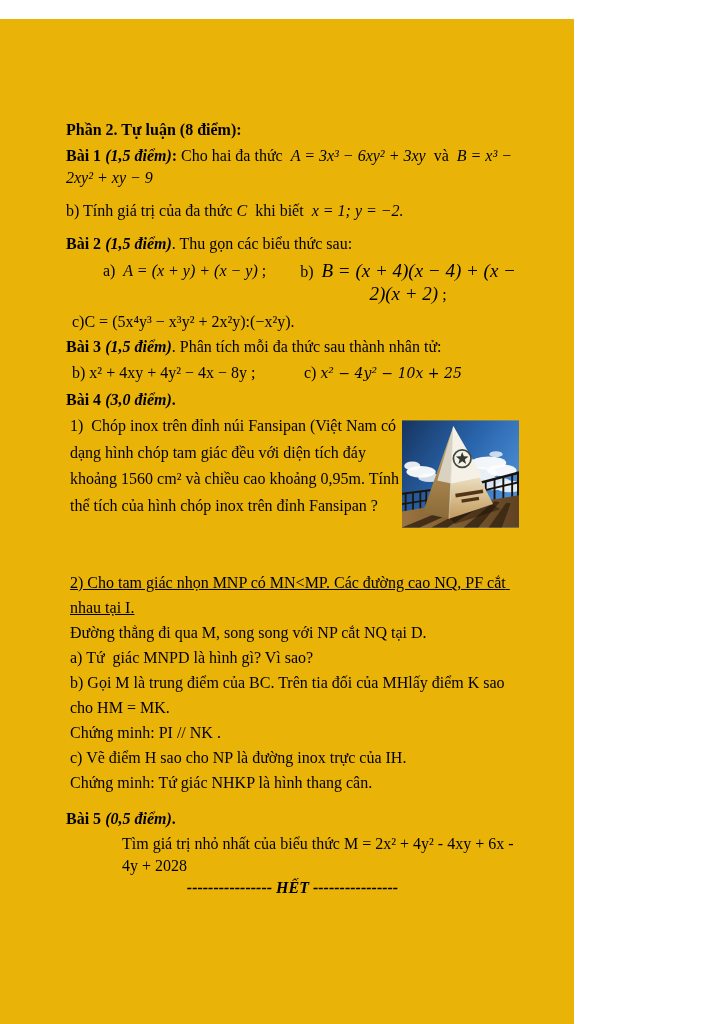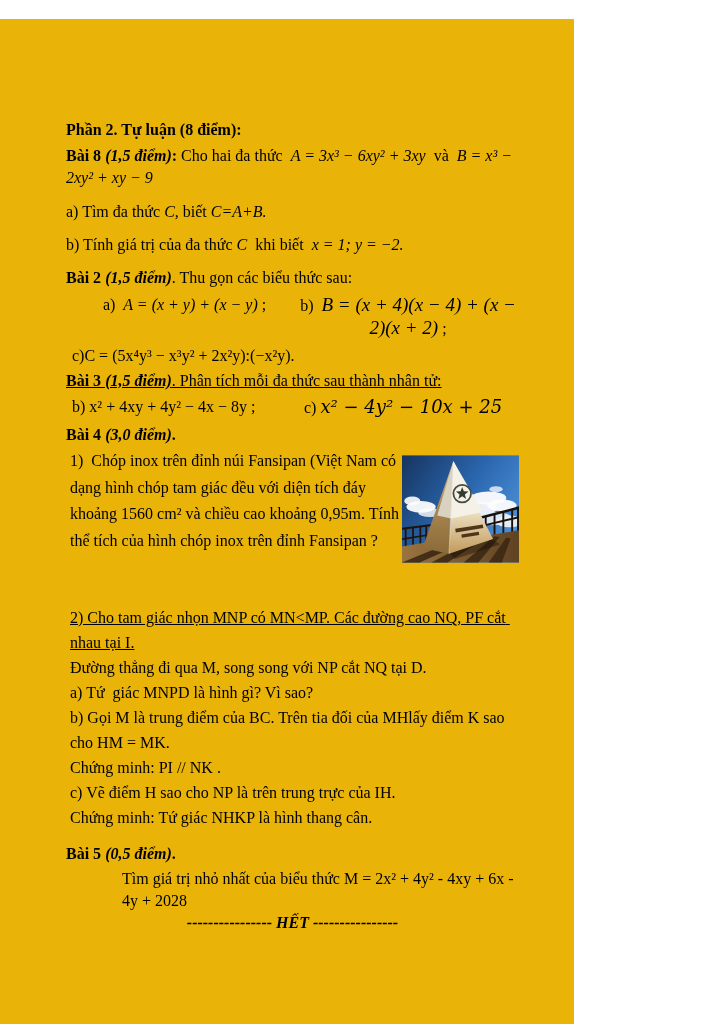--- a/index.html
+++ b/index.html
@@ -15,45 +15,44 @@
   .bi{font-weight:bold;font-style:italic;}
   .math{font-style:italic;}
   .upright{font-style:normal;}
   .title{font-weight:bold;margin-top:0;}
   .bai1-h{margin-top:4px;}
   .sub{margin-top:12px;}
   .sub2{margin-top:11px;}
   .bai2-h{margin-top:11px;}
   .row{display:flex;margin-top:5px;padding-left:6px;text-align:center;}
   .bai2-a{width:302px;}
-  .bai3-h{margin-top:3px;text-decoration:underline;}
+  .bai3-h{margin-top:3px;}
   .row3{display:flex;margin-top:4px;padding-left:6px;}
   .bai3-a{width:173px;}
   .bai3-b{width:232px;}
-  .mathc{font-family:"DejaVu Serif",serif;font-style:italic;font-size:18px;}
+  .mathc{font-family:"DejaVu Serif",serif;font-style:italic;font-size:14px;}
   .bai4-h{margin-top:5px;}
   .bai4-row{display:flex;justify-content:center;margin-top:2px;align-items:flex-start;height:150px;}
   .bai4-text{width:443px;line-height:26.5px;padding-left:4px;}
   .photo{width:157px;height:144px;margin-top:-11px;display:block;}
   .p2{line-height:25px;padding-left:4px;}
   .p2-first{margin-top:7px;text-decoration:underline;}
   .bai5-h{margin-top:13px;}
   .bai5-line{margin-top:3px;padding-left:56px;}
   .het{text-align:center;font-weight:bold;margin-top:0;font-style:italic;}
 </style>
 </head>
 <body>
 
 <div class="page">
 
   <div class="line title">Phần 2. Tự luận (8 điểm):</div>
 
-  <div class="line bai1-h"><b>Bài 8</b><span class="bi"> (1,5 điểm)</span><b>: </b><span>Cho hai đa thức  </span><i class="math">A = 3x³ − 6xy² + 3xy</i><span>  và  </span><i class="math">B = x³ − 2xy² + xy − 9</i></div>
+  <div class="line bai1-h"><b>Bài 1</b><span class="bi"> (1,5 điểm)</span><b>: </b><span>Cho hai đa thức  </span><i class="math">A = 3x³ − 6xy² + 3xy</i><span>  và  </span><i class="math">B = x³ − 2xy² + xy − 9</i></div>
 
-  <div class="line sub"><span>a) Tìm đa thức </span><i class="math">C,</i><span> biết </span><i class="math">C=A+B.</i></div>
 
   <div class="line sub2"><span>b) Tính giá trị của đa thức </span><i class="math">C</i><span>  khi biết  </span><i class="math">x = 1; y = −2.</i></div>
 
   <div class="line bai2-h"><b>Bài 2</b><span class="bi"> (1,5 điểm)</span><span>. Thu gọn các biểu thức sau:</span></div>
 
   <div class="row">
     <div class="line bai2-a"><span>a)  </span><i class="math">A = (x + y) + (x − y)</i><span> ;</span></div>
     <div class="line"><span>b)  </span><i class="math" style="font-size:19px;">B = (x + 4)(x − 4) + (x − 2)(x + 2)</i><span> ;</span></div>
   </div>
 
@@ -152,21 +151,21 @@
         </g>
       </g>
     </svg>
   </div>
 
   <div class="line p2 p2-first">2) Cho tam giác nhọn MNP có MN&lt;MP. Các đường cao NQ, PF cắt nhau tại I.</div>
   <div class="line p2">Đường thẳng đi qua M, song song với NP cắt NQ tại D.</div>
   <div class="line p2">a) Tứ  giác MNPD là hình gì? Vì sao?</div>
   <div class="line p2">b) Gọi M là trung điểm của BC. Trên tia đối của MHlấy điểm K sao cho HM = MK.</div>
   <div class="line p2">Chứng minh: PI // NK .</div>
-  <div class="line p2">c) Vẽ điểm H sao cho NP là trên trung trực của IH.</div>
+  <div class="line p2">c) Vẽ điểm H sao cho NP là đường inox trực của IH.</div>
   <div class="line p2">Chứng minh: Tứ giác NHKP là hình thang cân.</div>
 
   <div class="line bai5-h"><b>Bài 5</b><span class="bi"> (0,5 điểm)</span><b>.</b></div>
 
   <div class="line bai5-line">Tìm giá trị nhỏ nhất của biểu thức M = 2x² + 4y² - 4xy + 6x - 4y + 2028</div>
 
   <div class="line het"><span>---------------- </span><span>HẾT</span><span> ----------------</span></div>
 
 </div>
 

